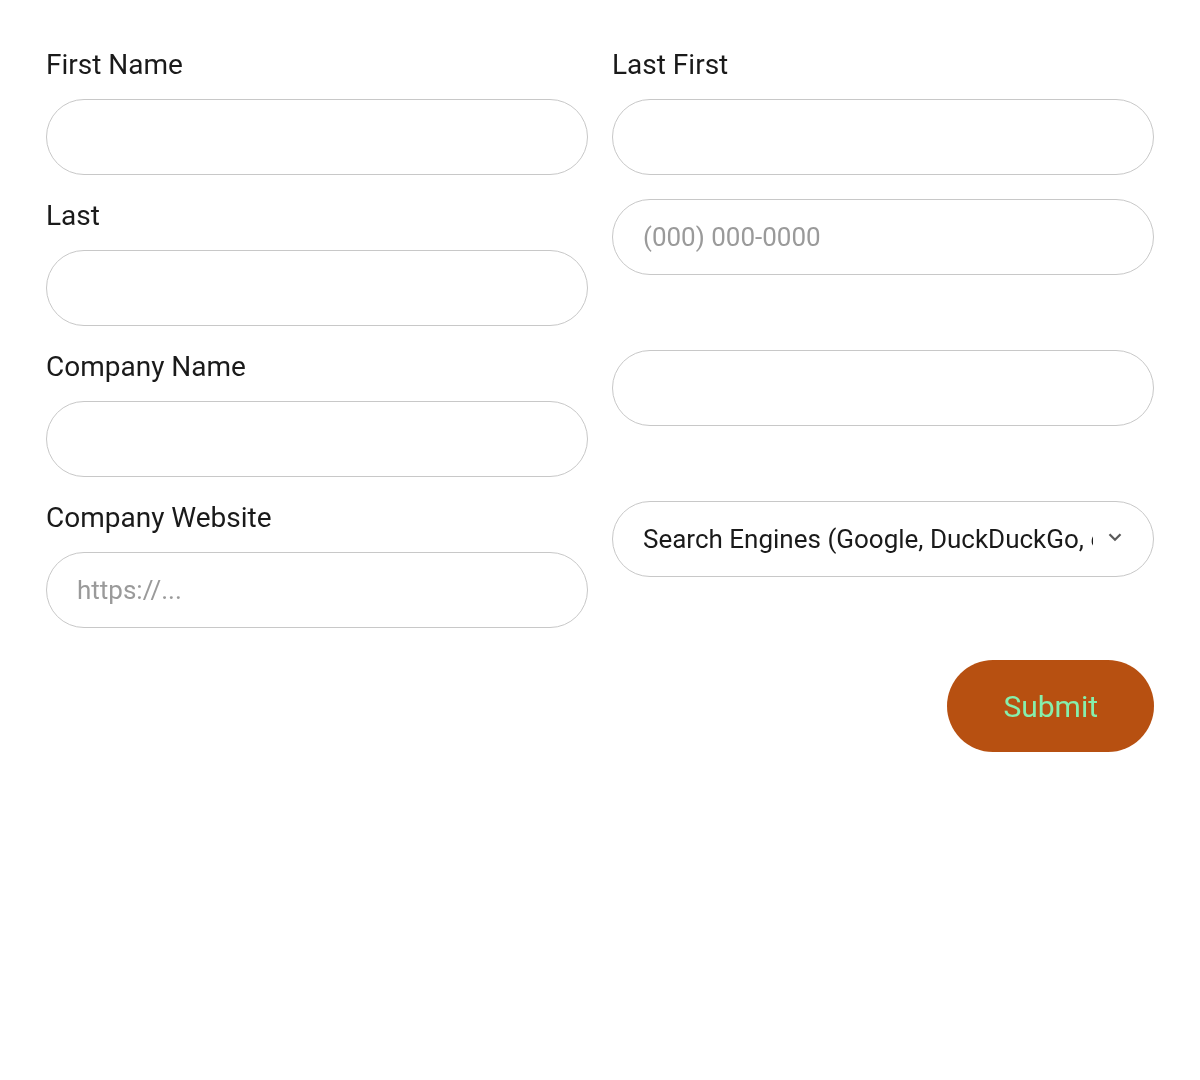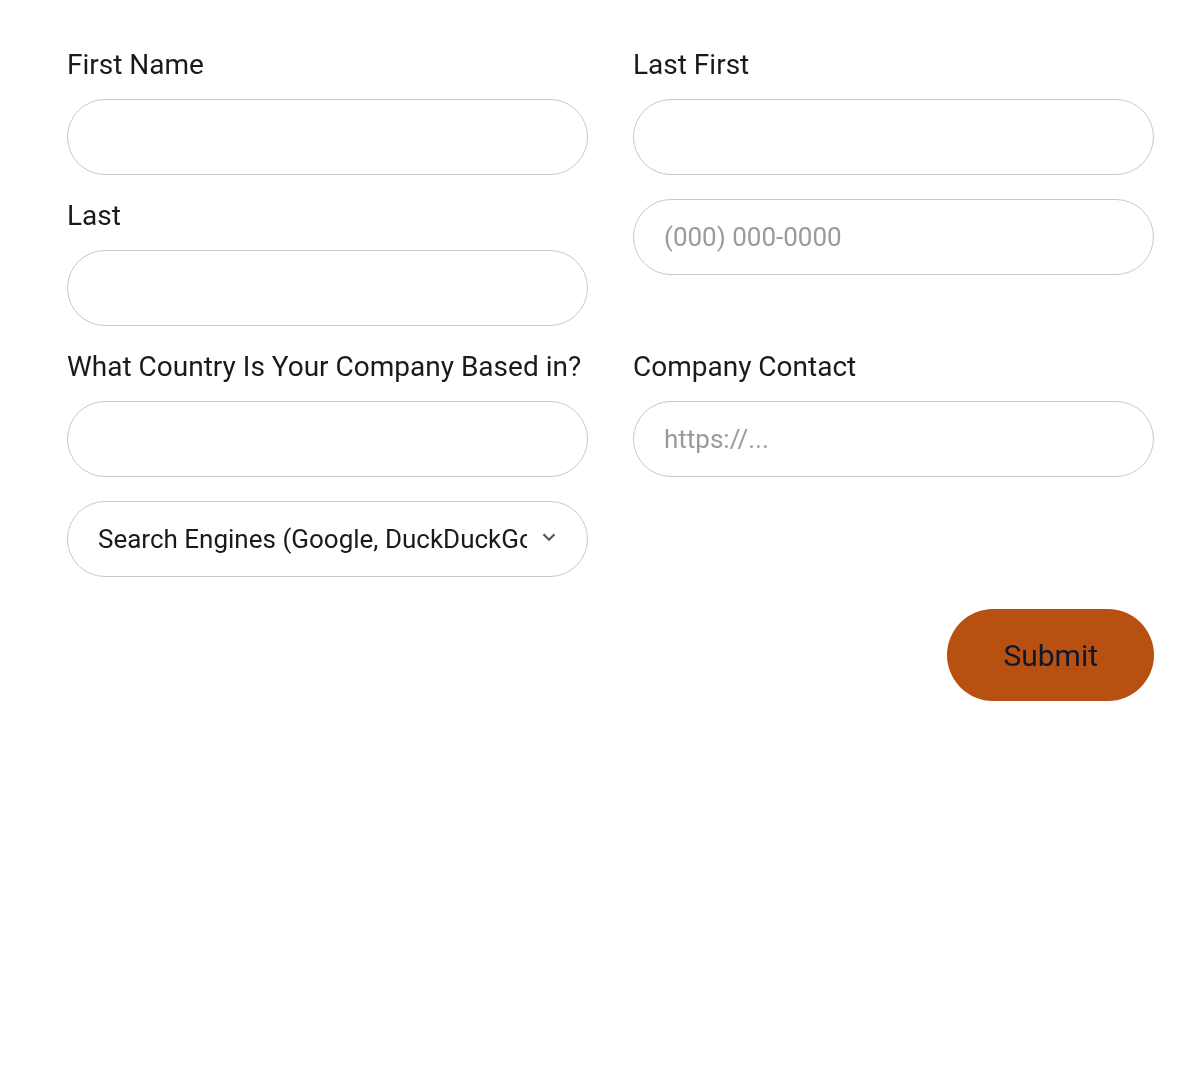--- a/index.html
+++ b/index.html
@@ -15,21 +15,20 @@
     }
     .form-grid {
       display: grid;
       grid-template-columns: 1fr 1fr;
       column-gap: 24px;
       row-gap: 24px;
     }
     .form-field {
       display: flex;
       flex-direction: column;
-      margin-left: 21px;
     }
     .field-label {
       font-size: 28px;
       color: #1a1a1a;
       margin-bottom: 18px;
       font-weight: 400;
     }
     .field-input {
       height: 76px;
       border: 1px solid #c8c8c8;
@@ -77,21 +76,21 @@
       fill: none;
     }
     .submit-row {
       grid-column: 1 / -1;
       display: flex;
       justify-content: flex-end;
       margin-top: 8px;
     }
     .submit-button {
       background: #b75011;
-      color: #0f172a;
+      color: #86efac;
       border: none;
       border-radius: 46px;
       font-size: 30px;
       font-weight: 400;
       padding: 0 56px;
       height: 92px;
       cursor: pointer;
       font-family: inherit;
     }
   </style>
@@ -112,28 +111,31 @@
 
   <div class="form-field">
     <label class="field-label">Last</label>
     <input type="email" class="field-input" value="" style="">
   </div>
 
   <div class="form-field">
     <input type="tel" class="field-input" placeholder="(000) 000-0000" style="">
   </div>
 
-
   <div class="form-field">
-    <label class="field-label">What Country Is Your Company Based in?</label>
+    <label class="field-label">Company Name</label>
     <input type="text" class="field-input" value="" style="">
   </div>
 
   <div class="form-field">
-    <label class="field-label">Company Contact</label>
+    <input type="text" class="field-input" value="" style="">
+  </div>
+
+  <div class="form-field">
+    <label class="field-label">Company Website</label>
     <input type="url" class="field-input" placeholder="https://..." style="">
   </div>
 
   <div class="form-field">
     <div class="select-wrapper">
       <select class="field-select">
         <option>Search Engines (Google, DuckDuckGo, etc)</option>
       </select>
       <span class="select-chevron">
         <svg viewBox="0 0 24 24">

